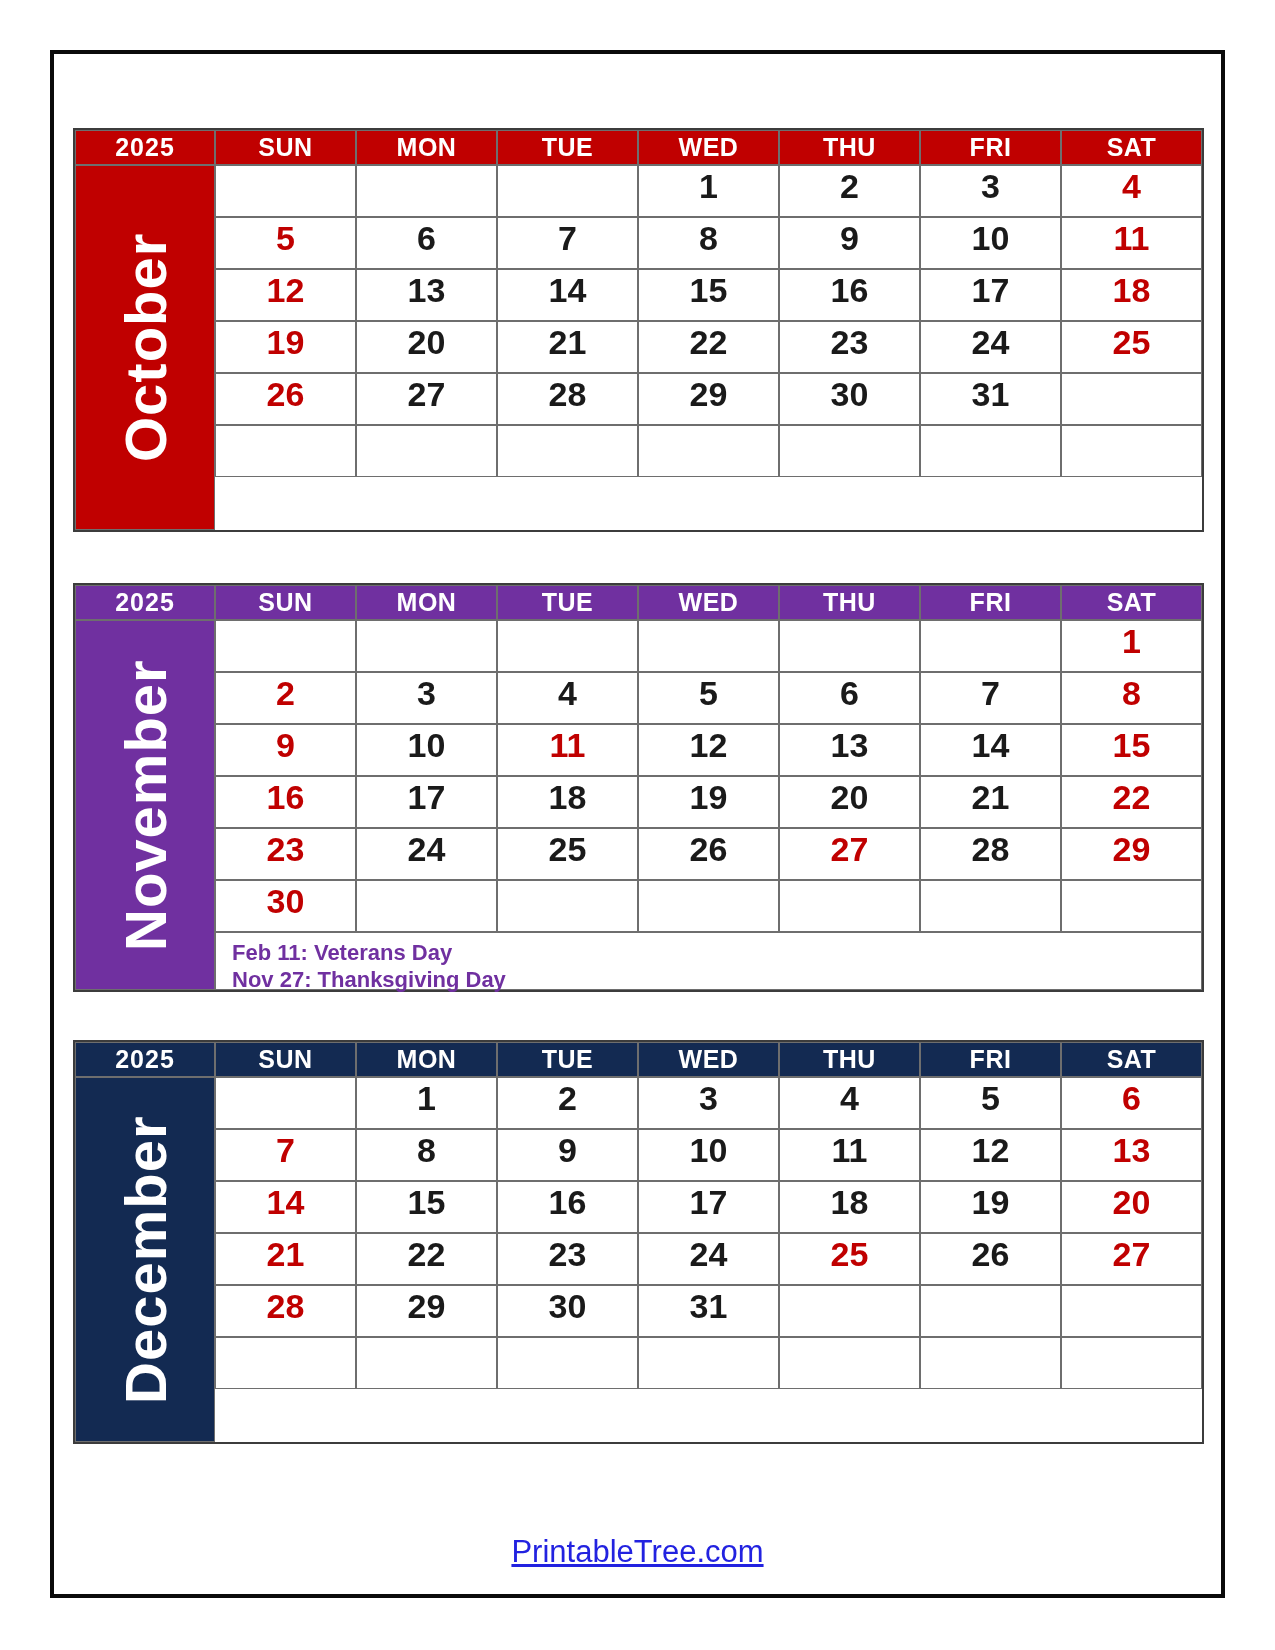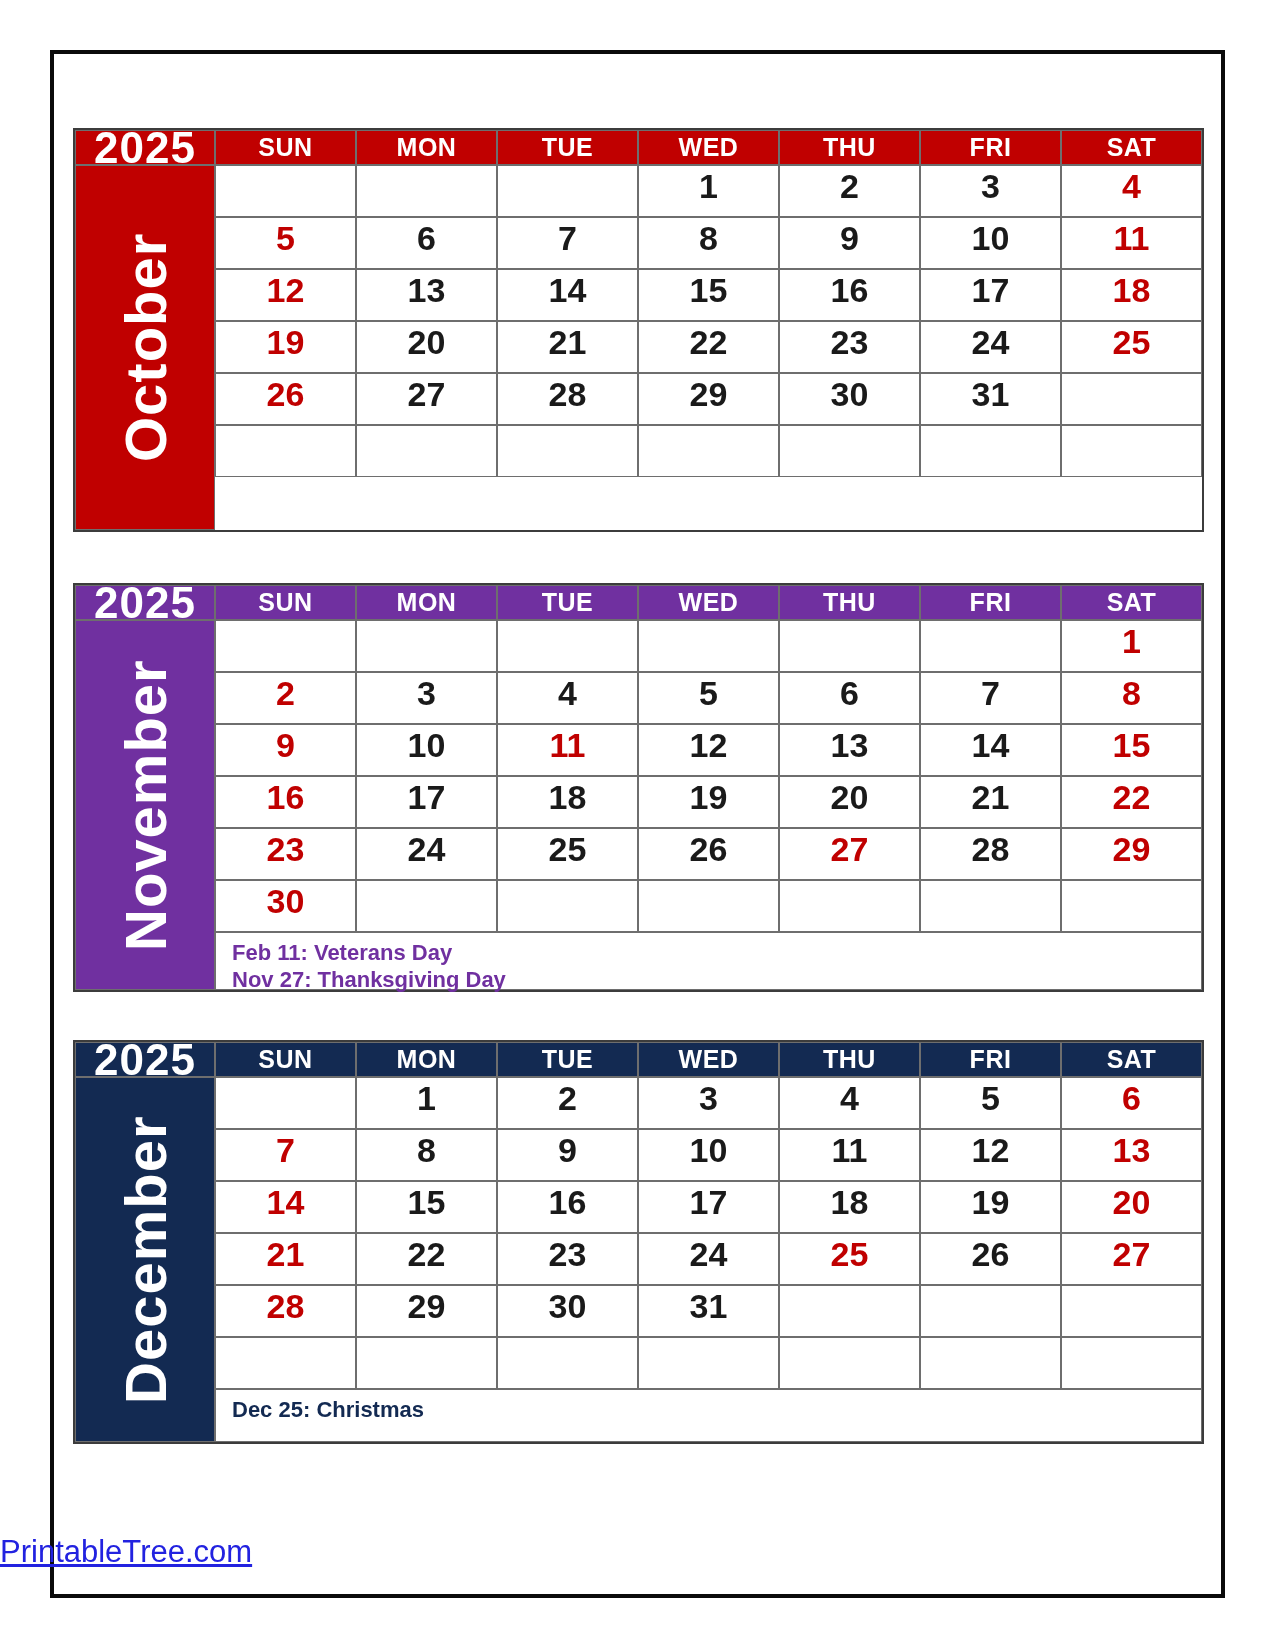--- a/index.html
+++ b/index.html
@@ -14,21 +14,21 @@
   .month {
     position:absolute; left:73px; width:1127px;
     display:grid; grid-template-columns:140px repeat(7,141px);
     background:#ffffff; border:2px solid #3c3c3c; box-sizing:content-box;
   }
   #month-0 { top:128px;  grid-template-rows:35px repeat(6,52px) 53px; }
   #month-1 { top:583px;  grid-template-rows:35px repeat(6,52px) 58px; }
   #month-2 { top:1040px; grid-template-rows:35px repeat(6,52px) 53px; }
   .cell { border:1px solid #6e6e6e; box-sizing:border-box; }
   .corner {
-    grid-column:1; grid-row:1; color:#ffffff; font-weight:700; font-size:44px;
+    grid-column:1; grid-row:1; color:#ffffff; font-weight:700; font-size:25px;
     letter-spacing:1px; display:flex; align-items:center; justify-content:center;
   }
   .dow {
     color:#ffffff; font-weight:700; font-size:25px; letter-spacing:0.5px;
     display:flex; align-items:center; justify-content:center;
   }
   .side {
     grid-column:1; grid-row:2 / 9; color:#ffffff; font-weight:700; font-size:58px;
     letter-spacing:1px; writing-mode:vertical-rl; transform:rotate(180deg);
     display:flex; align-items:center; justify-content:center;
@@ -37,21 +37,21 @@
     background:#ffffff; font-weight:700; font-size:34px;
     display:flex; align-items:center; justify-content:center;
     padding-bottom:10px;
   }
   .holiday {
     grid-row:8; grid-column:2 / 9; background:#ffffff;
     padding:6px 0 0 16px; font-weight:700; font-size:22px; line-height:27px;
   }
   .holiday-line { white-space:nowrap; }
   .footer {
-    position:absolute; left:0; top:1534px; width:1275px; 
+    position:absolute; left:0; top:1534px; width:1275px; text-align:center;
   }
   .footer-link {
     font-size:31px; text-decoration:underline; cursor:pointer; display:inline-block;
   }
 </style>
 </head>
 <body>
 
 <div class="frame"></div>
 
@@ -210,20 +210,17 @@
     <div class="cell day"></div>
     <div class="cell day"></div>
     <div class="cell day"></div>
     <div class="cell day"></div>
     <div class="cell day"></div>
     <div class="cell day"></div>
     <div class="cell day"></div>
     <div class="cell day"></div>
     <div class="cell day"></div>
     <div class="cell day"></div>
-    <div class="cell holiday">
-      <div class="holiday-line" style="color: rgb(19, 42, 82);">Dec 25: Christmas</div>
-    </div>
   </section>
 
 <div class="footer">
   <span class="footer-link" style="color: rgb(34, 34, 224);">PrintableTree.com</span>
 </div>
 
 </body></html>

